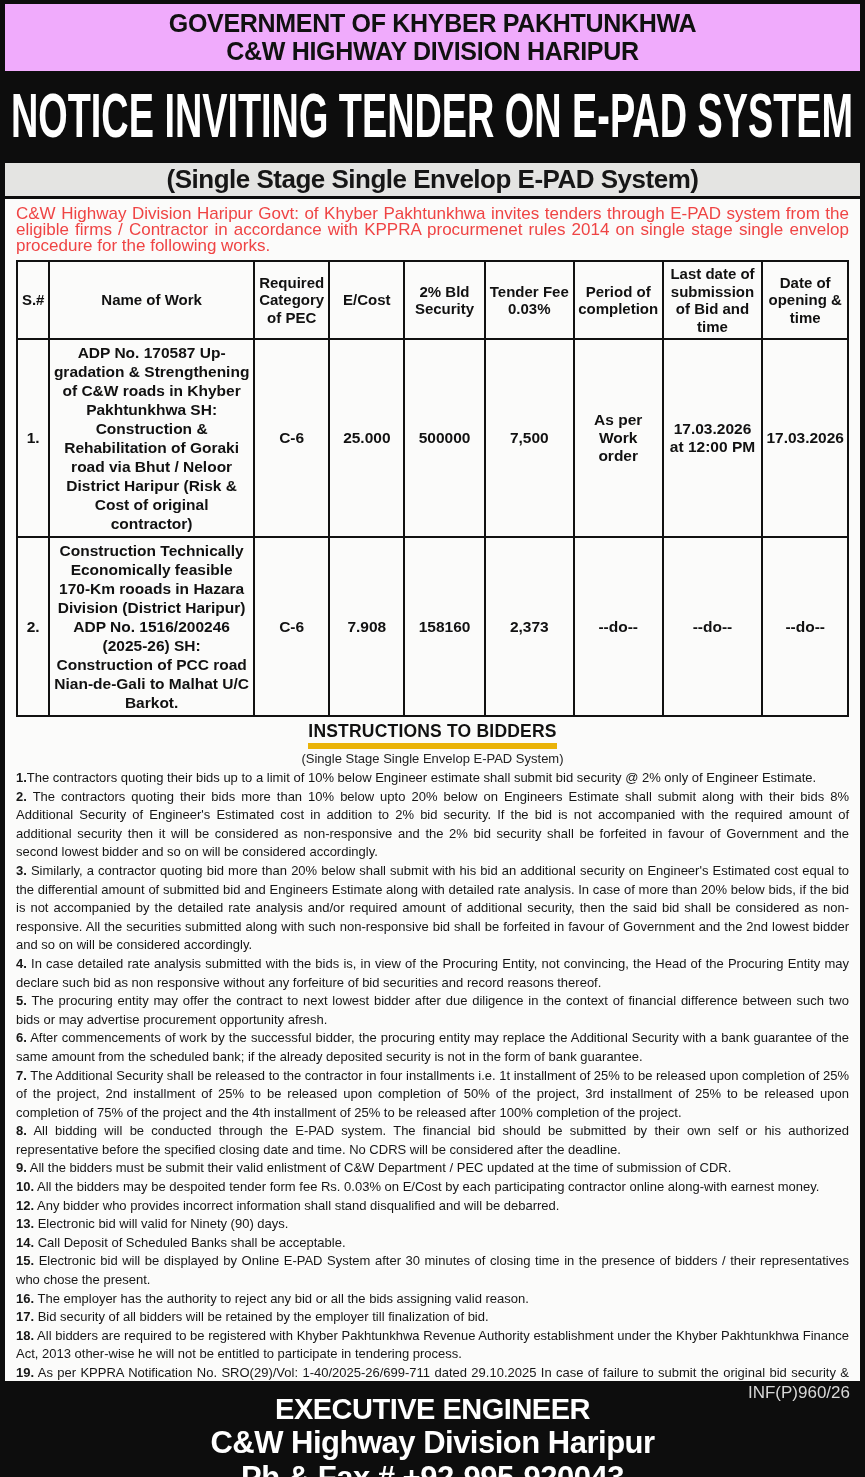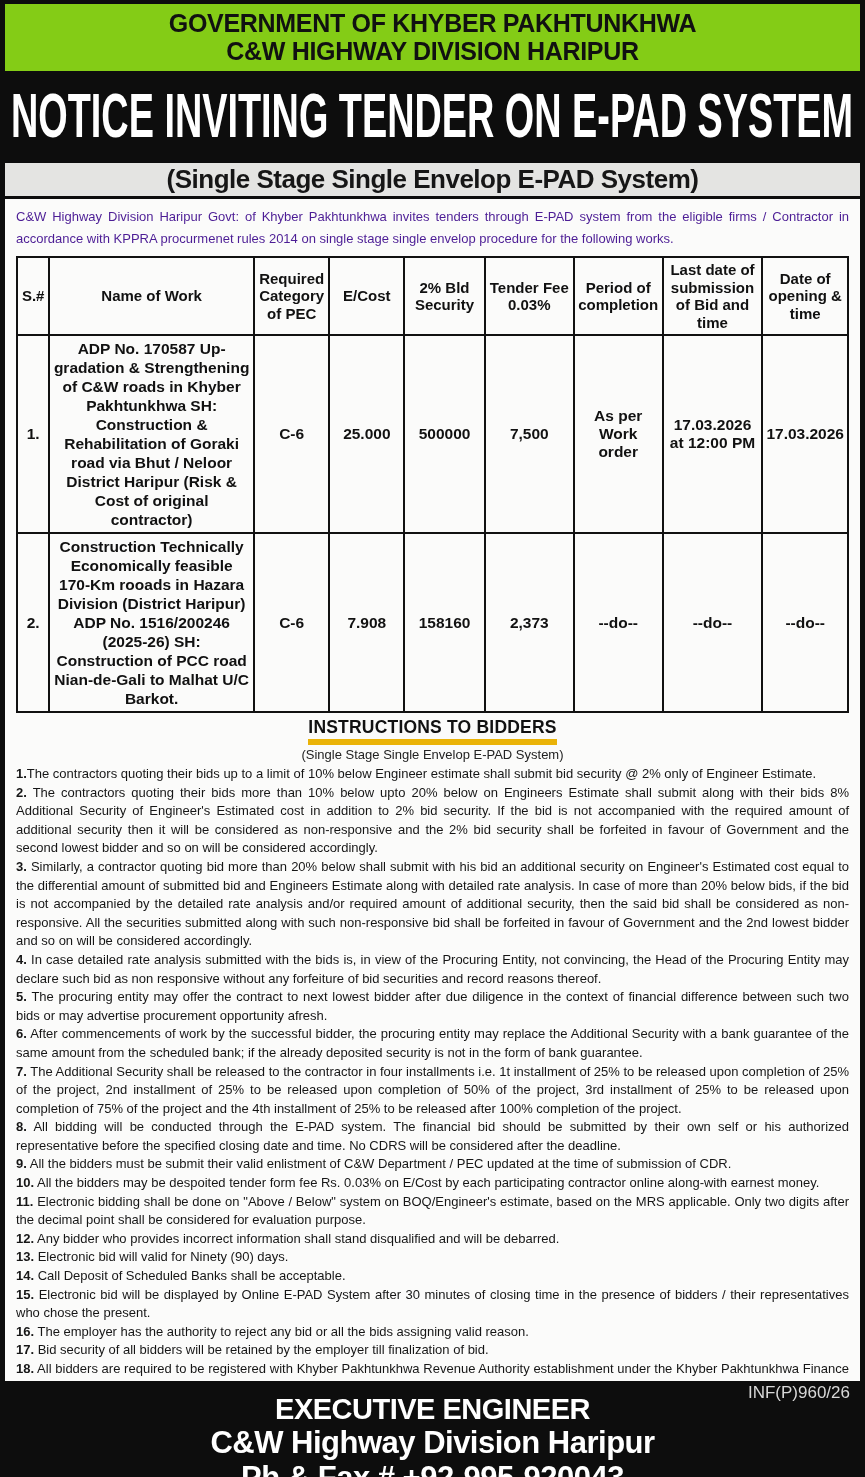--- a/index.html
+++ b/index.html
@@ -3,29 +3,29 @@
 <meta charset="utf-8">
 <style>
   * { margin:0; padding:0; box-sizing:border-box; }
   html,body { background:#555; }
   .page {
     width:865px; height:1477px; margin:0 auto; background:#0d0d0d;
     font-family:"Liberation Sans","DejaVu Sans",sans-serif; color:#111;
     padding:4px 5px 0 5px; overflow:hidden; position:relative;
   }
   
-  .gov-box { background:#84cc16; text-align:center; padding:5px 0 6px 0; }
+  .gov-box { background:#f0abfc; text-align:center; padding:5px 0 6px 0; }
   .gov-line { font-weight:bold; font-size:25px; line-height:28px; color:#111; letter-spacing:-0.3px; }
   .banner-wrap { height:92px; background:#0d0d0d; display:flex; align-items:center; justify-content:center; }
   .banner-text { fill:#fff; font-family:"Liberation Sans","DejaVu Sans",sans-serif; font-weight:bold; font-size:63px; }
   .subtitle-band { background:#e4e4e2; text-align:center; height:33px; margin-bottom:3px; }
   .subtitle-band span { font-weight:bold; font-size:26px; line-height:33px; letter-spacing:-0.5px; color:#161616; }
   
   .content { background:#fbfbfa; padding:7px 11px 6px 11px; height:1182px; }
-  .intro { font-size:13px; line-height:22px; text-align:justify; color:#4c1d95; }
+  .intro { font-size:17px; line-height:16px; text-align:justify; color:#ef4444; }
   
   table.tender { width:100%; border-collapse:collapse; margin-top:6px; table-layout:fixed; }
   table.tender th, table.tender td {
     border:2px solid #111; text-align:center; vertical-align:middle;
     padding:3px 3px; color:#111;
   }
   table.tender th { font-size:15px; line-height:17.5px; font-weight:bold; height:60px; }
   table.tender td { font-size:15.5px; font-weight:bold; }
   td.namecell { font-weight:normal; font-size:14.5px; line-height:19px; padding:6px 8px; }
   td.namecell b { font-weight:bold; }
@@ -129,21 +129,20 @@
       <p class="inst"><b>1.</b><span>The contractors quoting their bids up to a limit of 10% below Engineer estimate shall submit bid security @ 2% only of Engineer Estimate.</span></p>
       <p class="inst"><b>2.</b> <span>The contractors quoting their bids more than 10% below upto 20% below on Engineers Estimate shall submit along with their bids 8% Additional Security of Engineer's Estimated cost in addition to 2% bid security. If the bid is not accompanied with the required amount of additional security then it will be considered as non-responsive and the 2% bid security shall be forfeited in favour of Government and the second lowest bidder and so on will be considered accordingly.</span></p>
       <p class="inst"><b>3.</b> <span>Similarly, a contractor quoting bid more than 20% below shall submit with his bid an additional security on Engineer's Estimated cost equal to the differential amount of submitted bid and Engineers Estimate along with detailed rate analysis. In case of more than 20% below bids, if the bid is not accompanied by the detailed rate analysis and/or required amount of additional security, then the said bid shall be considered as non-responsive. All the securities submitted along with such non-responsive bid shall be forfeited in favour of Government and the 2nd lowest bidder and so on will be considered accordingly.</span></p>
       <p class="inst"><b>4.</b> <span>In case detailed rate analysis submitted with the bids is, in view of the Procuring Entity, not convincing, the Head of the Procuring Entity may declare such bid as non responsive without any forfeiture of bid securities and record reasons thereof.</span></p>
       <p class="inst"><b>5.</b> <span>The procuring entity may offer the contract to next lowest bidder after due diligence in the context of financial difference between such two bids or may advertise procurement opportunity afresh.</span></p>
       <p class="inst"><b>6.</b> <span>After commencements of work by the successful bidder, the procuring entity may replace the Additional Security with a bank guarantee of the same amount from the scheduled bank; if the already deposited security is not in the form of bank guarantee.</span></p>
       <p class="inst"><b>7.</b> <span>The Additional Security shall be released to the contractor in four installments i.e. 1t installment of 25% to be released upon completion of 25% of the project, 2nd installment of 25% to be released upon completion of 50% of the project, 3rd installment of 25% to be released upon completion of 75% of the project and the 4th installment of 25% to be released after 100% completion of the project.</span></p>
       <p class="inst"><b>8.</b> <span>All bidding will be conducted through the E-PAD system. The financial bid should be submitted by their own self or his authorized representative before the specified closing date and time. No CDRS will be considered after the deadline.</span></p>
       <p class="inst"><b>9.</b> <span>All the bidders must be submit their valid enlistment of C&amp;W Department / PEC updated at the time of submission of CDR.</span></p>
       <p class="inst"><b>10.</b> <span>All the bidders may be despoited tender form fee Rs. 0.03% on E/Cost by each participating contractor online along-with earnest money.</span></p>
-      <p class="inst"><b>11.</b> <span>Electronic bidding shall be done on "Above / Below" system on BOQ/Engineer's estimate, based on the MRS applicable. Only two digits after the decimal point shall be considered for evaluation purpose.</span></p>
       <p class="inst"><b>12.</b> <span>Any bidder who provides incorrect information shall stand disqualified and will be debarred.</span></p>
       <p class="inst"><b>13.</b> <span>Electronic bid will valid for Ninety (90) days.</span></p>
       <p class="inst"><b>14.</b> <span>Call Deposit of Scheduled Banks shall be acceptable.</span></p>
       <p class="inst"><b>15.</b> <span>Electronic bid will be displayed by Online E-PAD System after 30 minutes of closing time in the presence of bidders / their representatives who chose the present.</span></p>
       <p class="inst"><b>16.</b> <span>The employer has the authority to reject any bid or all the bids assigning valid reason.</span></p>
       <p class="inst"><b>17.</b> <span>Bid security of all bidders will be retained by the employer till finalization of bid.</span></p>
       <p class="inst"><b>18.</b> <span>All bidders are required to be registered with Khyber Pakhtunkhwa Revenue Authority establishment under the Khyber Pakhtunkhwa Finance Act, 2013 other-wise he will not be entitled to participate in tendering process.</span></p>
       <p class="inst"><b>19.</b> <span>As per KPPRA Notification No. SRO(29)/Vol: 1-40/2025-26/699-711 dated 29.10.2025 In case of failure to submit the original bid security &amp; additional security instrument before the date and time, the procuring entity shall debare the bidder for a period of one (01) year. In case the violation of second time, blacklist him for a minimum period of three (03) year in accordance with Section 29 of the KPPRA Act read with Rule 44 of the Khyber Pakhtunkhwa Public Procurement of Goods, Works &amp; Services Rules, 2014.</span></p>
     </div>
   </div>

